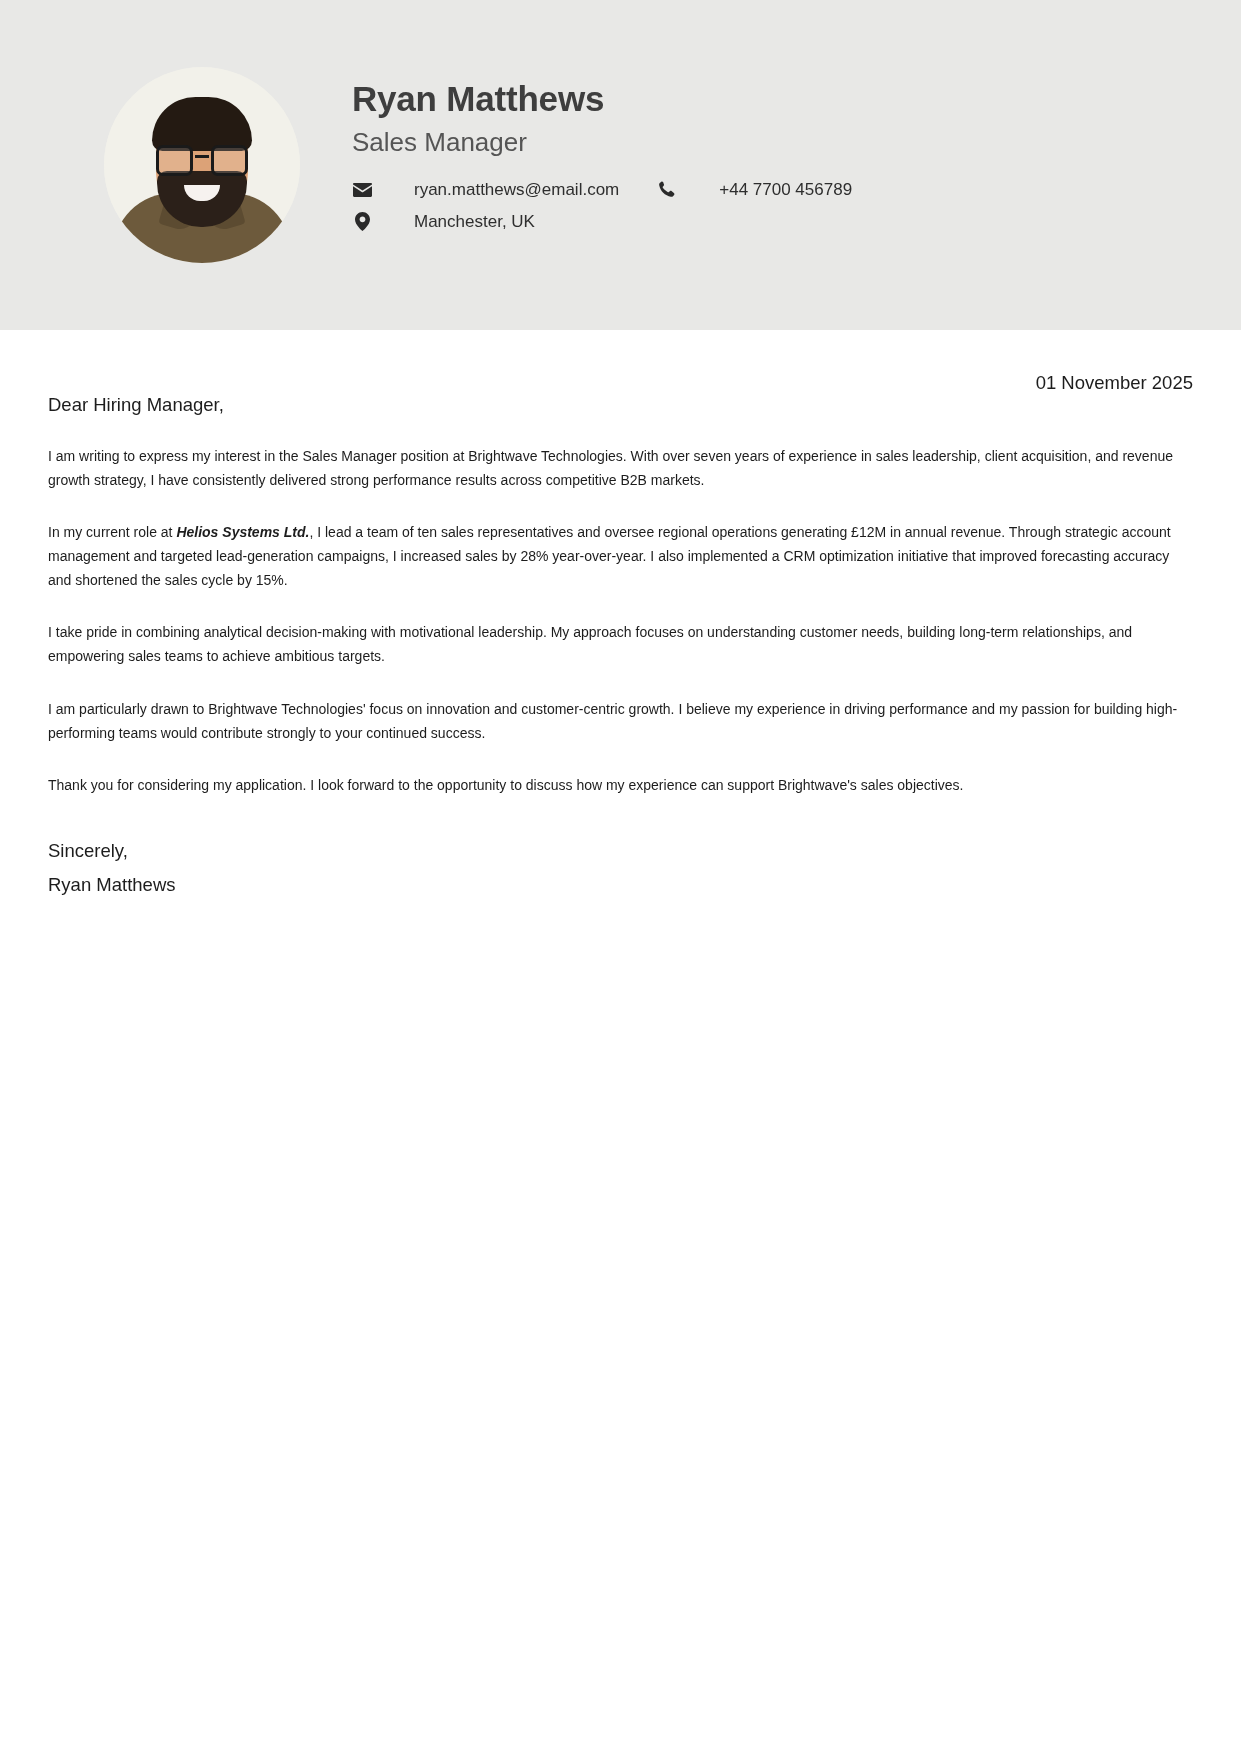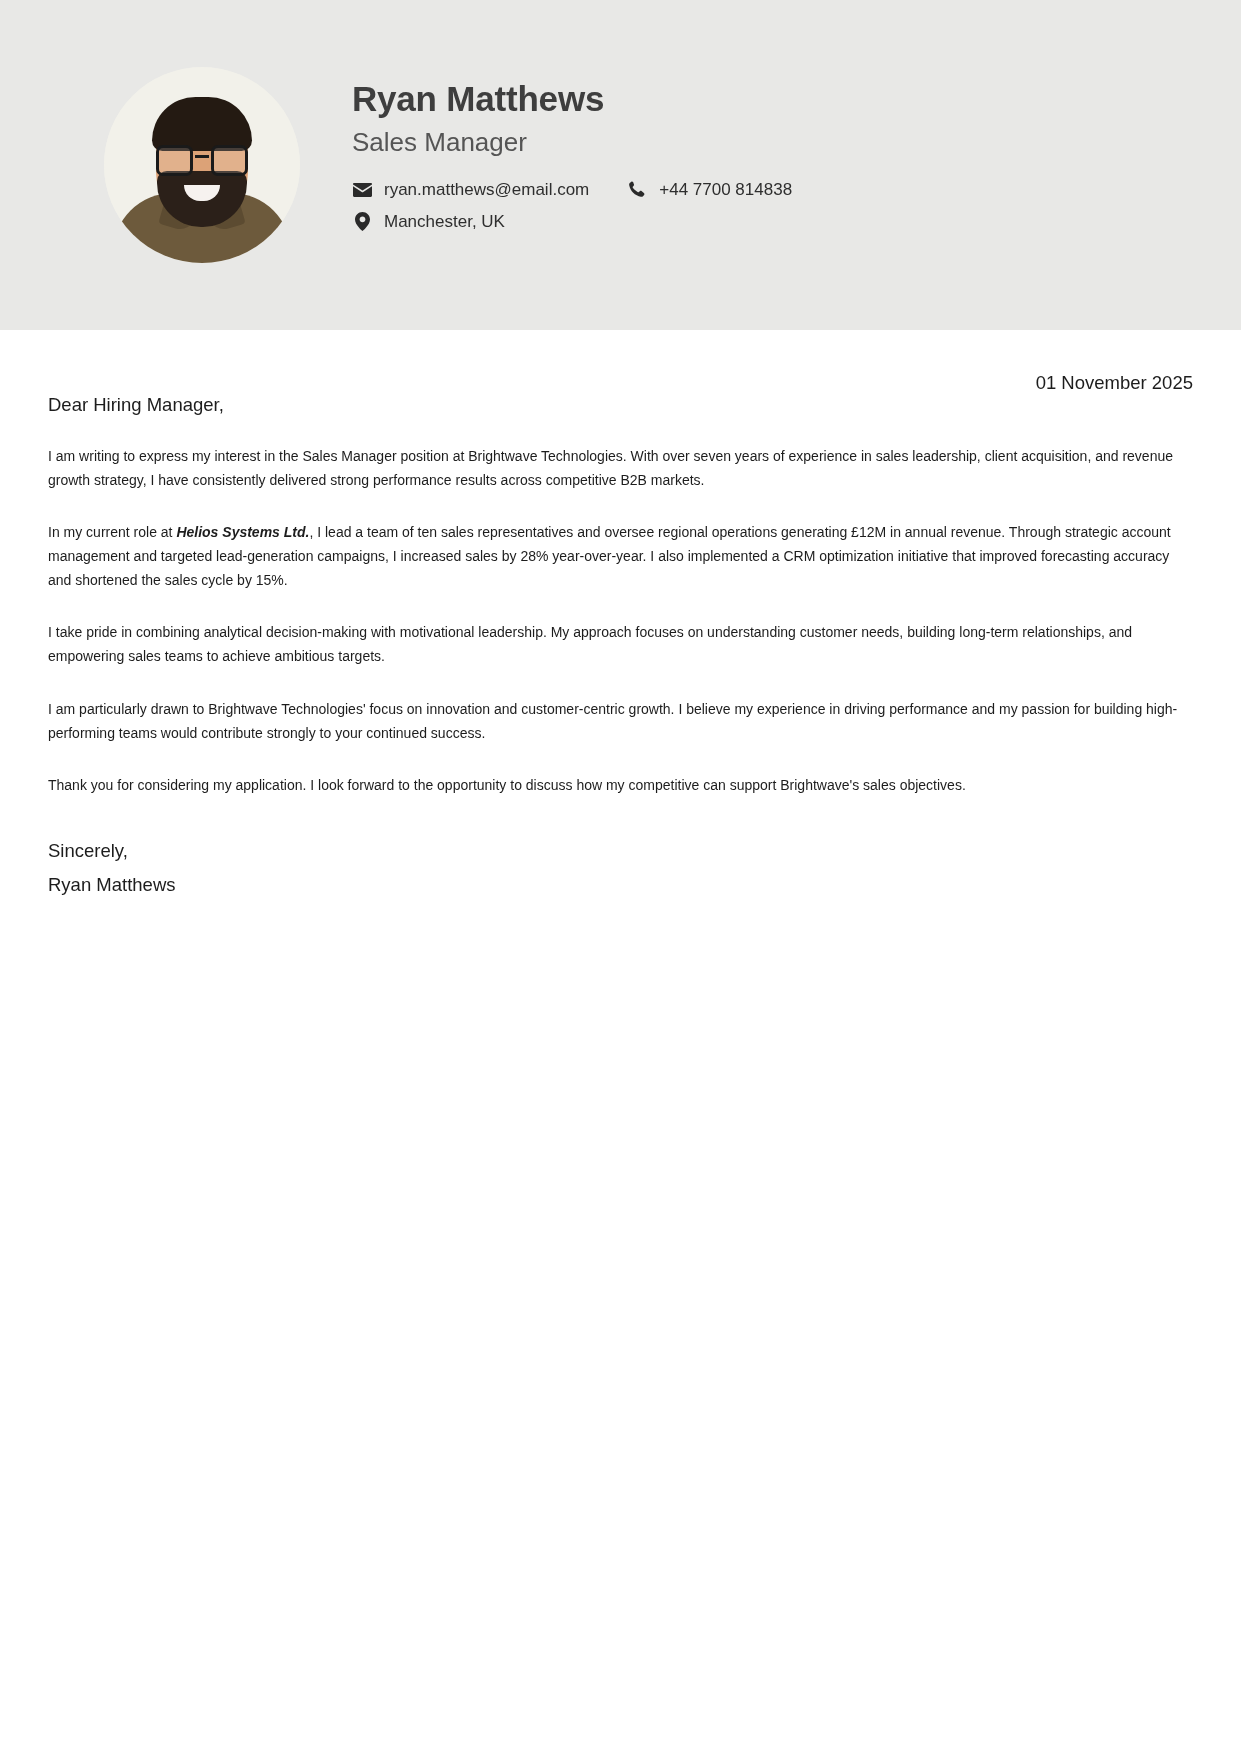--- a/index.html
+++ b/index.html
@@ -172,20 +172,21 @@
   .contact-row {
     display: flex;
     align-items: center;
     margin-bottom: 12px;
   }
   .contact-item {
     display: flex;
     align-items: center;
     margin-right: 38px;
     white-space: nowrap;
+    gap: 30px;
   }
   .contact-item:last-child { margin-right: 0; }
   .c-icon {
     display: inline-flex;
     align-items: center;
     justify-content: center;
     width: 21px;
     height: 19px;
     margin-right: 11px;
     color: #2a2a2a;
@@ -257,21 +258,21 @@
             </span>
             <span>ryan.matthews@email.com</span>
           </div>
 
           <div class="contact-item">
             <span class="c-icon">
               <svg width="18" height="18" viewBox="0 0 18 18" fill="currentColor">
                 <path d="M4.1 1.1C3.6 0.5 2.7 0.4 2.1 0.9L1 1.8C0.3 2.4 0 3.3 0.2 4.2c0.5 2.6 2 5.6 4 7.6s5 3.5 7.6 4c0.9 0.2 1.8-0.1 2.4-0.8l0.9-1.1c0.5-0.6 0.4-1.5-0.2-2l-2.4-1.8c-0.5-0.4-1.2-0.3-1.7 0.1l-1 0.9c-0.2 0.2-0.5 0.2-0.8 0.1-1-0.5-1.9-1.1-2.7-1.9S4.2 7.5 3.7 6.5C3.6 6.2 3.6 5.9 3.8 5.7l0.9-1C5.1 4.2 5.2 3.5 4.8 3L4.1 1.1z"></path>
               </svg>
             </span>
-            <span>+44 7700 814838</span>
+            <span>+44 7700 456789</span>
           </div>
         </div>
 
         <div class="contact-row">
           <div class="contact-item">
             <span class="c-icon">
               <svg width="15" height="19" viewBox="0 0 15 19" fill="currentColor">
                 <path d="M7.5 0C3.4 0 0 3.3 0 7.4 0 12.9 7.5 19 7.5 19S15 12.9 15 7.4C15 3.3 11.6 0 7.5 0zm0 10.2c-1.6 0-2.9-1.3-2.9-2.8s1.3-2.8 2.9-2.8 2.9 1.3 2.9 2.8-1.3 2.8-2.9 2.8z"></path>
               </svg>
             </span>
@@ -287,21 +288,21 @@
     <div class="salutation">Dear Hiring Manager,</div>
 
     <p class="para">I am writing to express my interest in the Sales Manager position at Brightwave Technologies. With over seven years of experience in sales leadership, client acquisition, and revenue growth strategy, I have consistently delivered strong performance results across competitive B2B markets.</p>
 
     <p class="para"><span>In my current role at </span><em>Helios Systems Ltd.</em><span>, I lead a team of ten sales representatives and oversee regional operations generating £12M in annual revenue. Through strategic account management and targeted lead-generation campaigns, I increased sales by 28% year-over-year. I also implemented a CRM optimization initiative that improved forecasting accuracy and shortened the sales cycle by 15%.</span></p>
 
     <p class="para">I take pride in combining analytical decision-making with motivational leadership. My approach focuses on understanding customer needs, building long-term relationships, and empowering sales teams to achieve ambitious targets.</p>
 
     <p class="para">I am particularly drawn to Brightwave Technologies' focus on innovation and customer-centric growth. I believe my experience in driving performance and my passion for building high-performing teams would contribute strongly to your continued success.</p>
 
-    <p class="para">Thank you for considering my application. I look forward to the opportunity to discuss how my competitive can support Brightwave's sales objectives.</p>
+    <p class="para">Thank you for considering my application. I look forward to the opportunity to discuss how my experience can support Brightwave's sales objectives.</p>
 
     <div class="closing">
       <div>Sincerely,</div>
       <div>Ryan Matthews</div>
     </div>
   </div>
 
 </div>
 
 </body></html>

